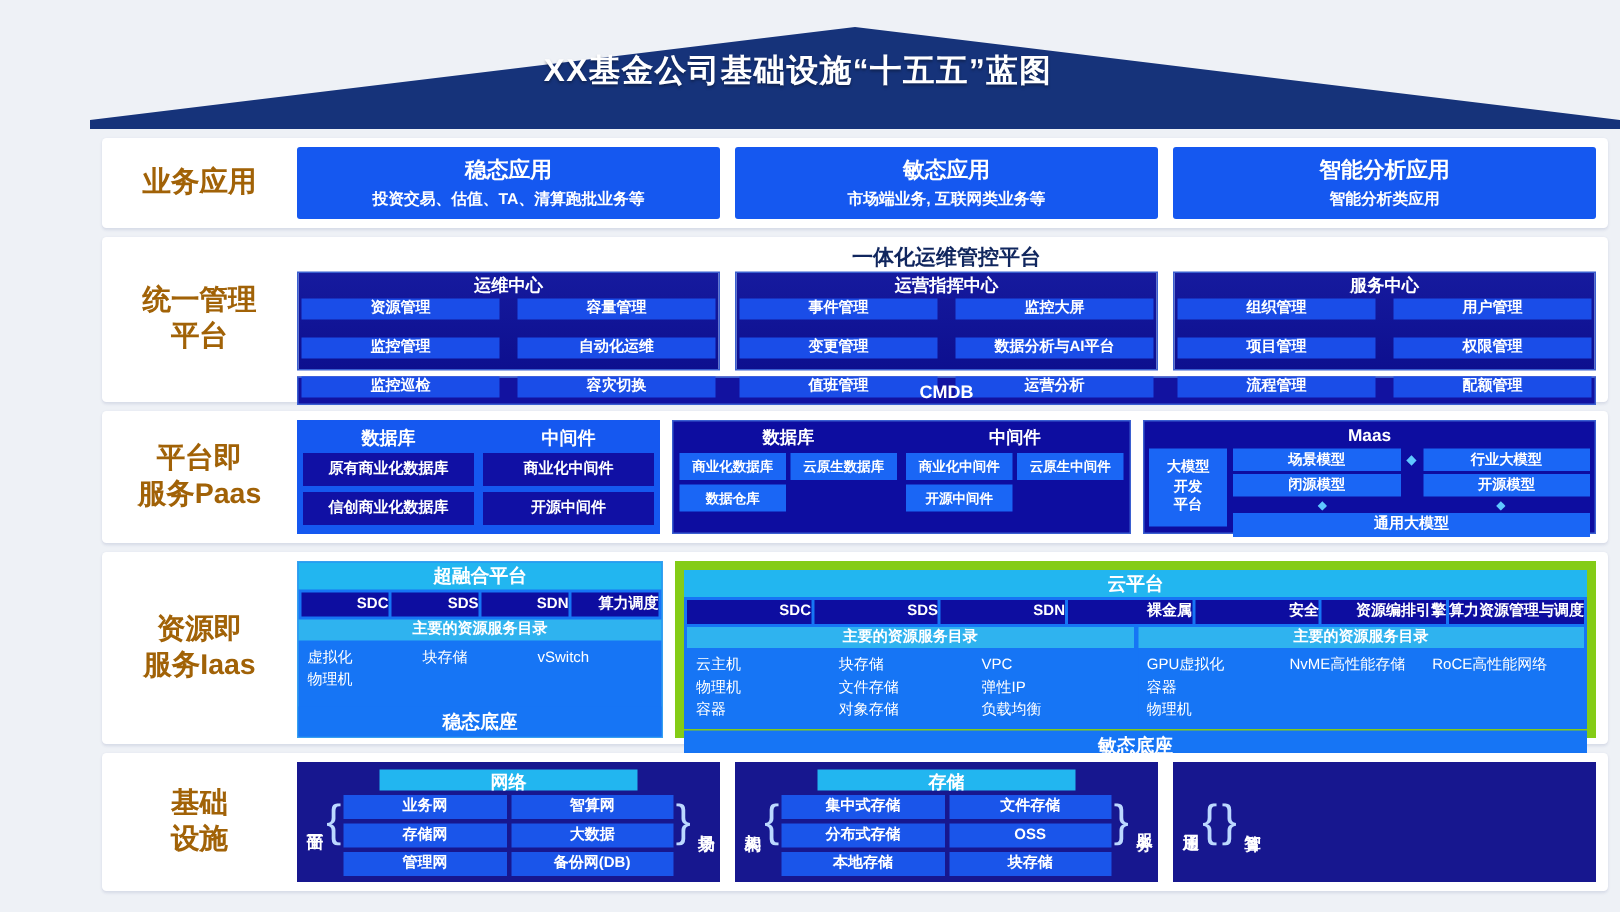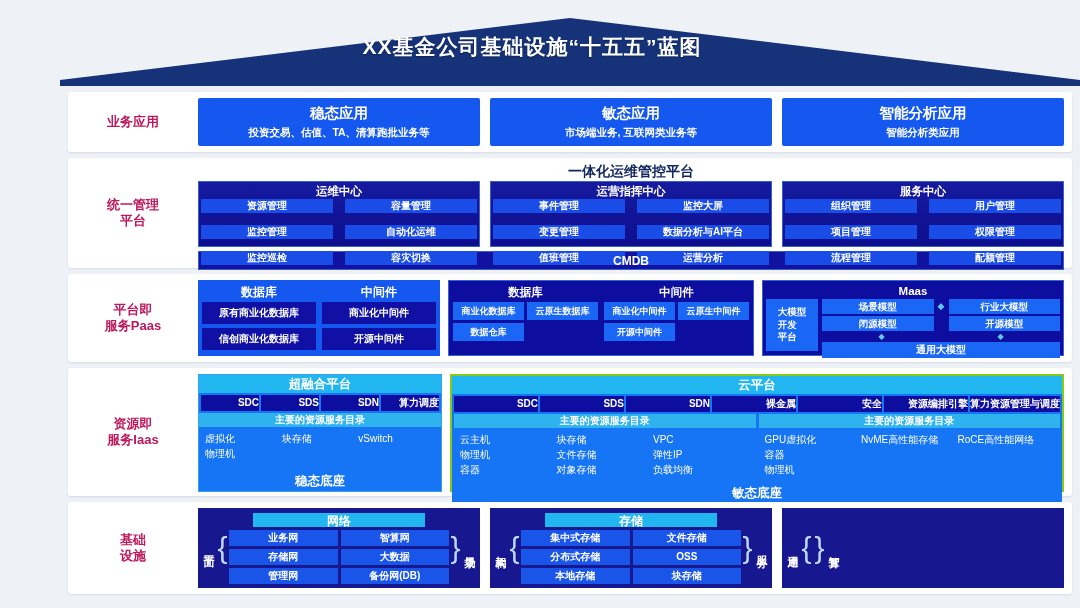--- a/index.html
+++ b/index.html
@@ -27,22 +27,22 @@
   
   .row {
     position: absolute; left: 68px; width: 1004px;
     background: #ffffff;
     border-radius: 3px;
     box-shadow: 0 1px 2px rgba(40,60,120,.12);
     display: flex; align-items: center;
   }
   .row-label {
     width: 130px; flex: 0 0 130px;
-    text-align: center; color: #be185d;
-    font-size: 13px; font-weight: bold; line-height: 1.25;
+    text-align: center; color: #a16207;
+    font-size: 19px; font-weight: bold; line-height: 1.25;
     white-space: pre-line;
   }
   .row-body { flex: 1 1 auto; height: 100%; position: relative; padding: 6px 8px 6px 0; }
 
   
   #row-app { top: 92px; height: 60px; }
   .app-strip { display: flex; gap: 10px; height: 48px; }
   .app-card {
     flex: 1 1 0; background: #1558f0;
     display: flex; flex-direction: column; align-items: center; justify-content: center;
@@ -88,35 +88,35 @@
   .paas-b { flex: 0 0 306px; background: #0d0da0; padding: 4px; display: flex; gap: 6px; border: 1px solid #3a5fd0; }
   .pb-col { flex: 1 1 0; }
   .pb-col .h { color: #fff; font-size: 11.5px; font-weight: bold; text-align: center; height: 17px; line-height: 15px; }
   .pb-grid { display: grid; grid-template-columns: 1fr 1fr; gap: 3px; }
   .pb-box { background: #1a66f5; color: #fff; font-size: 9px; font-weight: bold; text-align: center; height: 18px; line-height: 18px; }
   .paas-c { flex: 1 1 auto; background: #0d0da0; padding: 3px; border: 1px solid #3a5fd0; }
   .maas-title { color: #fff; font-size: 11.5px; font-weight: bold; text-align: center; height: 15px; line-height: 14px; }
   .maas-body { display: flex; gap: 4px; height: 52px; }
   .maas-left {
     flex: 0 0 52px; background: #1a66f5; color: #fff; font-size: 9.5px; font-weight: bold;
-    display: flex; align-items: center; justify-content: center; text-align: left; line-height: 1.35;
+    display: flex; align-items: center; justify-content: center; text-align: center; line-height: 1.35;
   }
   .maas-right { flex: 1 1 auto; display: flex; flex-direction: column; gap: 2px; }
   .maas-r1, .maas-r2 { display: flex; align-items: center; gap: 3px; }
   .m-box { flex: 1 1 0; background: #1a66f5; color: #fff; font-size: 9.5px; font-weight: bold; text-align: center; height: 15px; line-height: 15px; }
   .arrow-h { flex: 0 0 9px; color: #5fc8ff; font-size: 9px; text-align: center; line-height: 15px; }
   .arrow-row { display: flex; height: 7px; }
   .arrow-row span { flex: 1 1 0; text-align: center; color: #5fc8ff; font-size: 8px; line-height: 7px; }
   .m-wide { background: #1a66f5; color: #fff; font-size: 10px; font-weight: bold; text-align: center; height: 16px; line-height: 16px; }
 
   
   #row-iaas { top: 368px; height: 128px; }
   .iaas-strip { display: flex; gap: 8px; height: 118px; }
   .iaas-a { flex: 0 0 244px; background: #1675f5; display: flex; flex-direction: column; border: 1px solid #37a0f0; }
-  .iaas-b { flex: 1 1 auto; background: #1675f5; display: flex; flex-direction: column; border: 2px solid #84cc16; }
+  .iaas-b { flex: 1 1 auto; background: #1675f5; display: flex; flex-direction: column; border: 6px solid #84cc16; }
   .plat-title { background: #22b6f0; color: #fff; font-size: 12.5px; font-weight: bold; text-align: center; height: 18px; line-height: 18px; }
   .tech-row { display: flex; gap: 2px; padding: 2px; }
   .tech {
     background: #0d0da0; color: #fff; font-size: 10px; font-weight: bold;
     text-align: right; height: 16px; line-height: 16px; flex: 1 1 0; white-space: nowrap;
   }
   .cat-head { background: #2fb3ef; color: #fff; font-size: 10px; font-weight: bold; text-align: center; height: 14px; line-height: 14px; }
   .cat-body { flex: 1 1 auto; display: flex; padding: 4px 6px; }
   .cat-col { flex: 1 1 0; color: #fff; font-size: 10px; line-height: 1.5; }
   .base-foot { background: #1675f5; color: #fff; font-size: 12.5px; font-weight: bold; text-align: center; height: 20px; line-height: 20px; }

